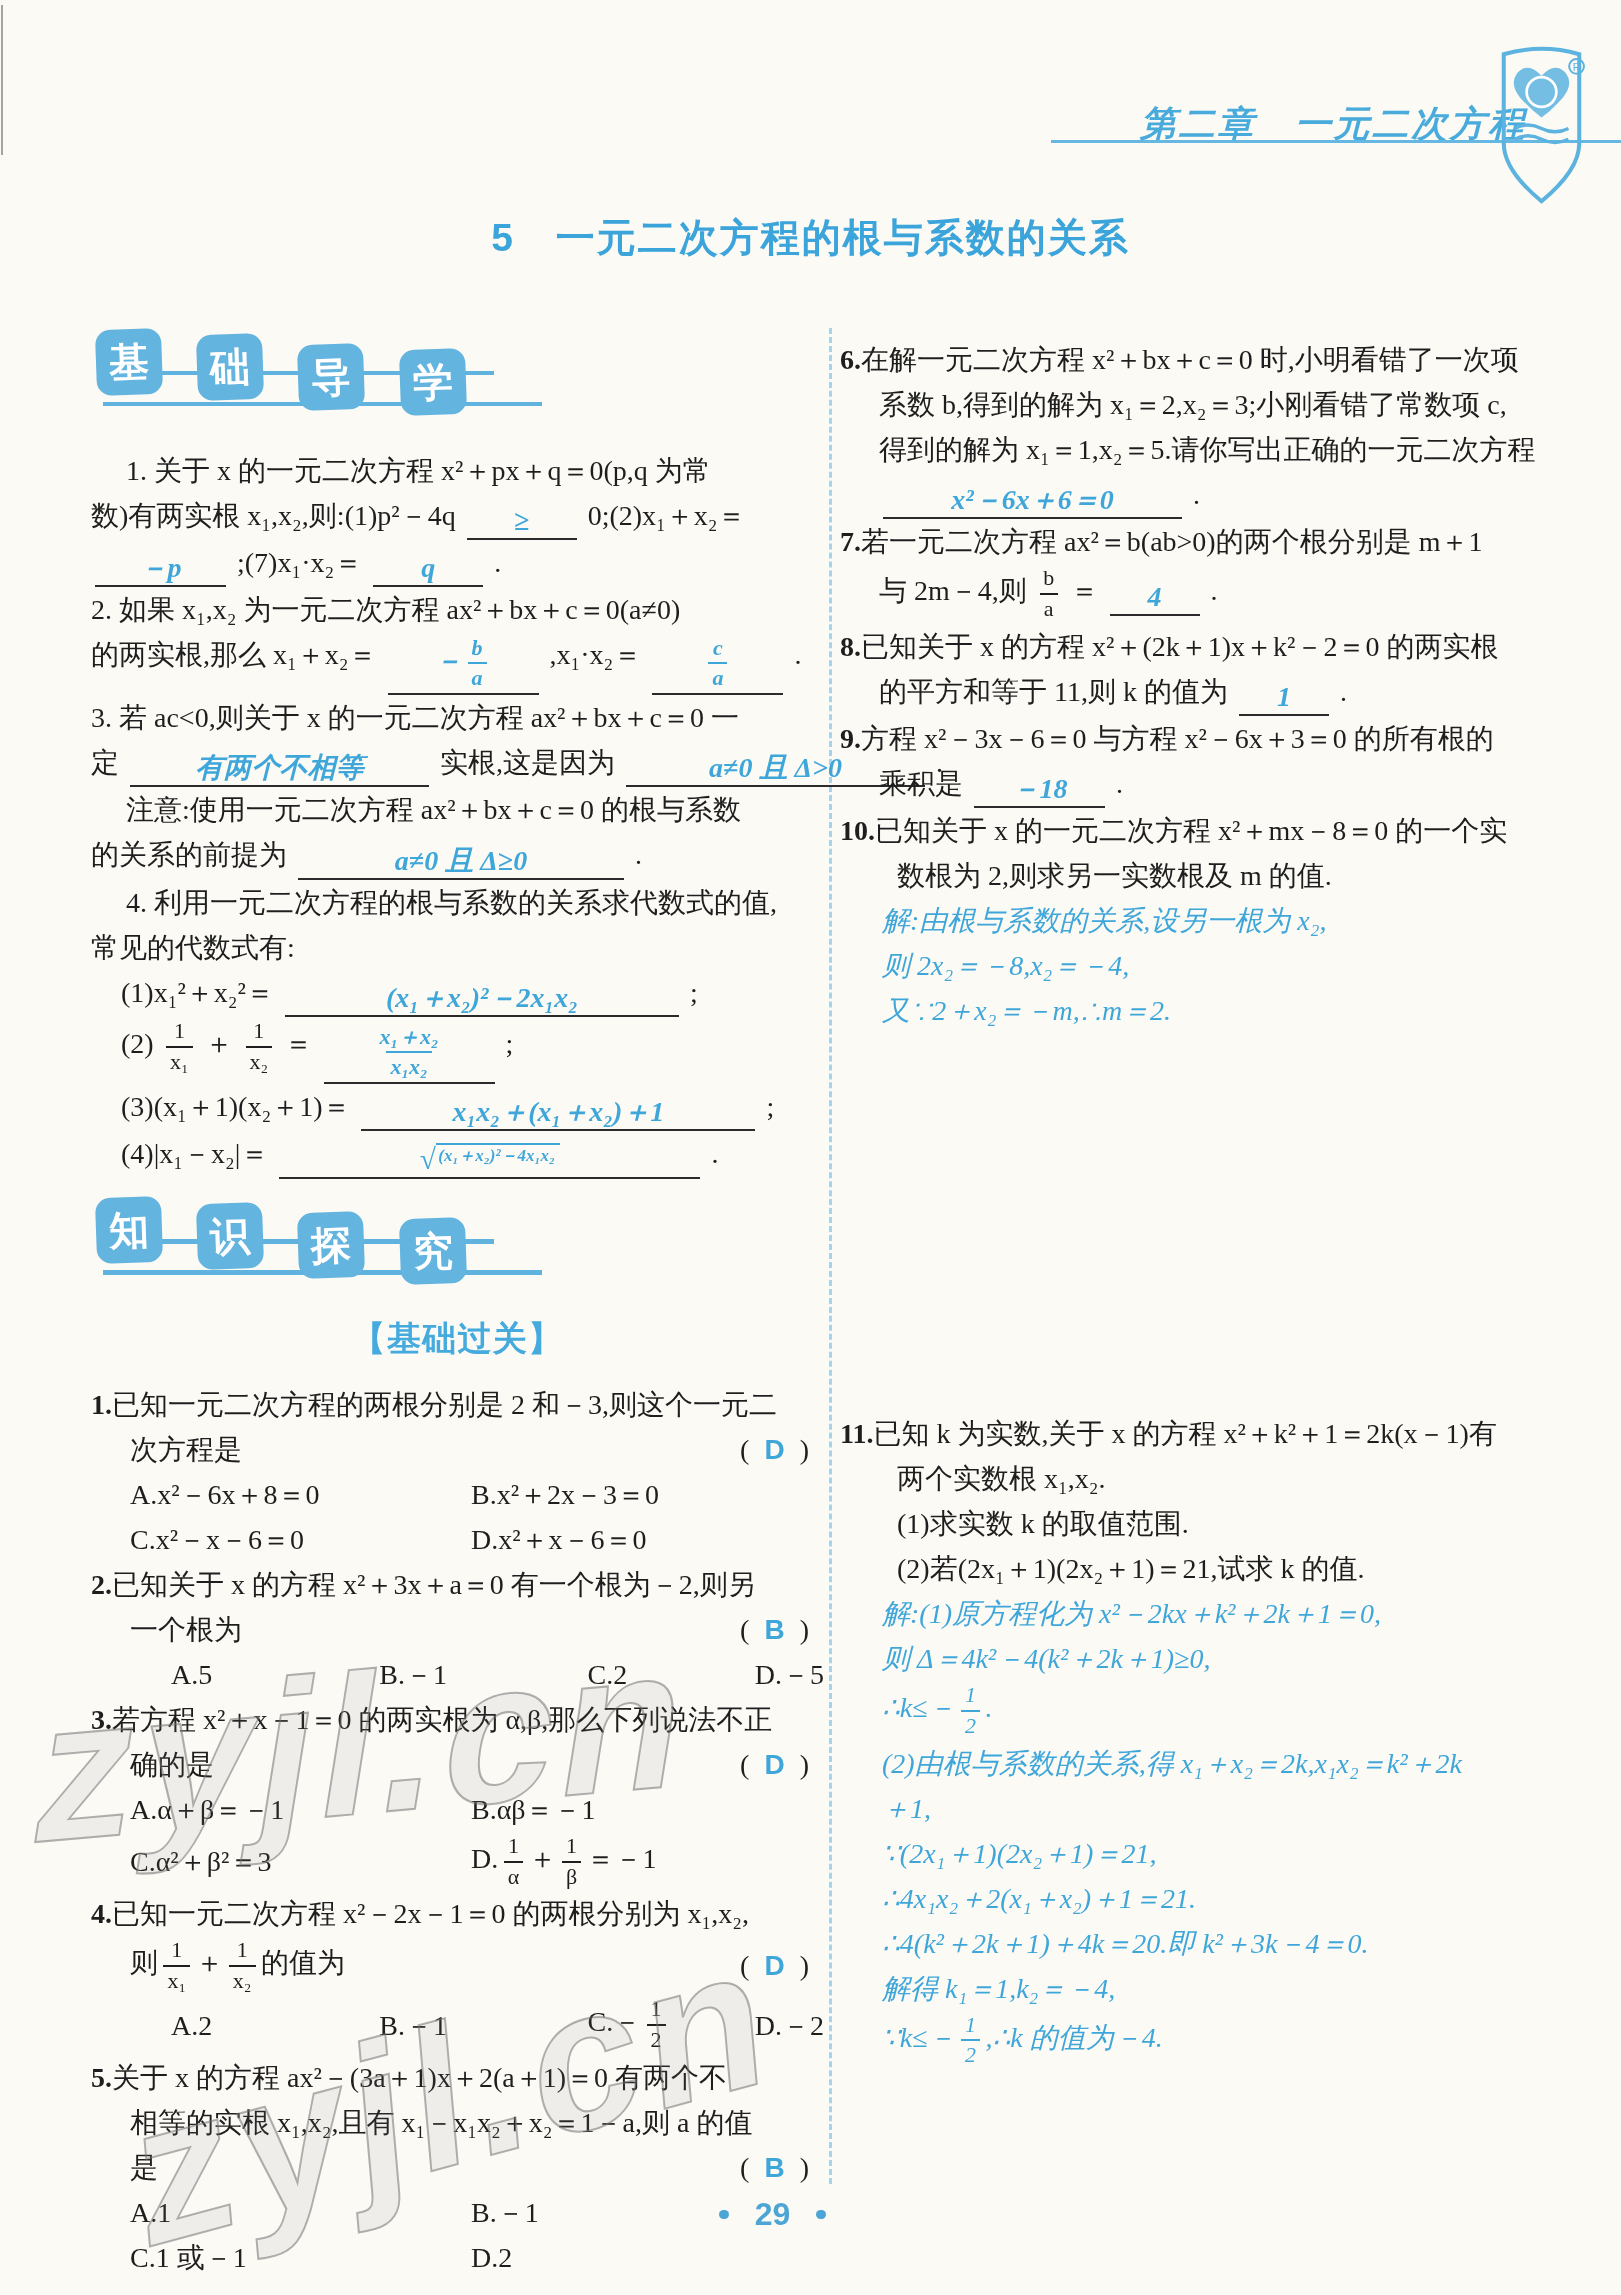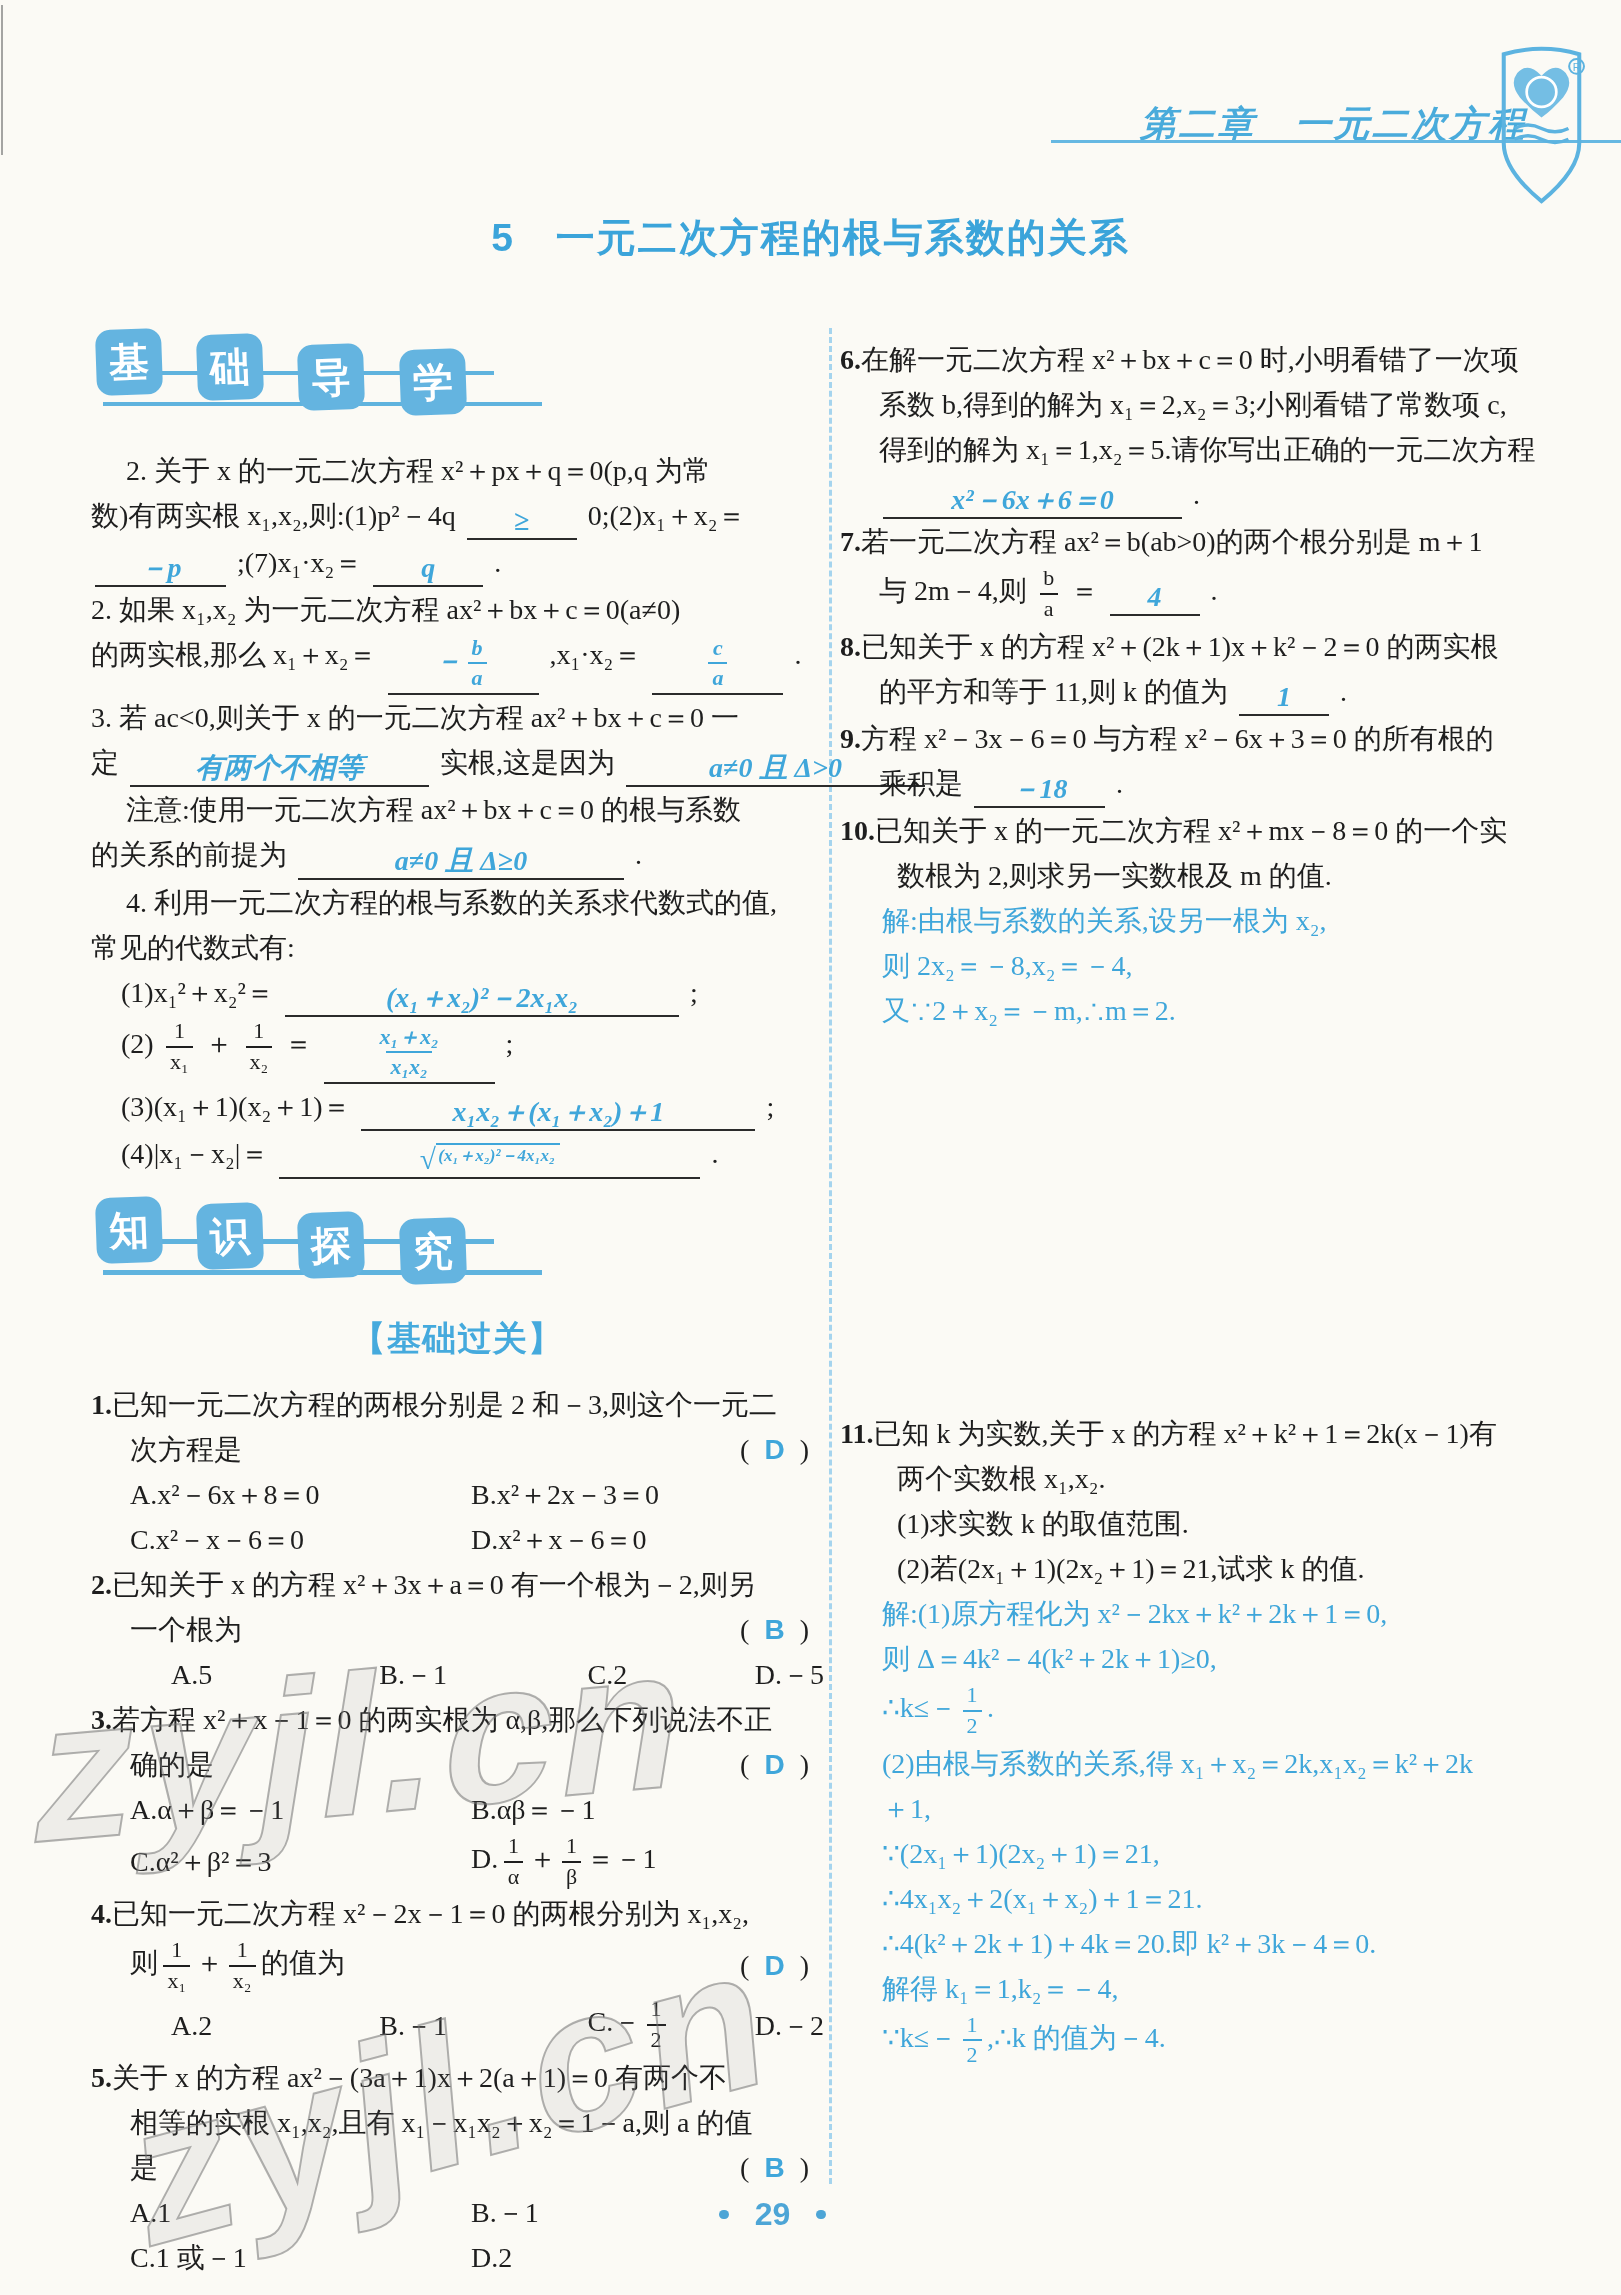--- a/index.html
+++ b/index.html
@@ -26,21 +26,21 @@
   
   #left-col{position:absolute;left:91px;top:325px;width:733px;}
   #right-col{position:absolute;left:840px;top:337px;width:746px;}
   .divider{position:absolute;left:829px;top:328px;height:1856px;width:0;border-left:3.4px dashed #a5d4ee;}
   .line{line-height:45px;white-space:nowrap;}
   .ind{padding-left:35px;}
   .sub{padding-left:30px;}
   .hang{padding-left:39px;}
   .hang-w{padding-left:57px;}
   .qno{font-weight:bold;}
-  .solline{color:#3fa6da;padding-left:42px;line-height:45px;white-space:nowrap;}
+  .solline{color:#3fa6da;font-style:italic;padding-left:42px;line-height:45px;white-space:nowrap;}
   .gap-sol{margin-top:378px;}
   
   .blank{
     display:inline-block;border-bottom:2px solid #2b2b2b;text-align:center;
     color:#3fa6da;font-style:italic;font-weight:bold;
     padding:0 8px;margin:0 4px;vertical-align:-5.4px;line-height:1.25;
   }
   .w110{min-width:74px}.w140{min-width:94px}.w170{min-width:115px}
   .w200{min-width:135px}.w230{min-width:155px}.w420{min-width:283px}
   .w460{min-width:310px}.w560{min-width:378px}.w600{min-width:405px}
@@ -126,21 +126,21 @@
 
   <div class="badge">
     <div class="bline1"></div>
     <div class="bline2"></div>
     <div class="tile t0">基</div>
     <div class="tile t1">础</div>
     <div class="tile t2">导</div>
     <div class="tile t3">学</div>
   </div>
 
-  <div class="line ind">2. 关于 x 的一元二次方程 x²＋px＋q＝0(p,q 为常</div>
+  <div class="line ind">1. 关于 x 的一元二次方程 x²＋px＋q＝0(p,q 为常</div>
   <div class="line">
     <span>数)有两实根 x₁,x₂,则:(1)p²－4q</span>
     <span class="blank w140">≥</span>
     <span>0;(2)x₁＋x₂＝</span>
   </div>
   <div class="line">
     <span class="blank w170">－p</span>
     <span>;(7)x₁·x₂＝</span>
     <span class="blank w140">q</span>
     <span>.</span>

